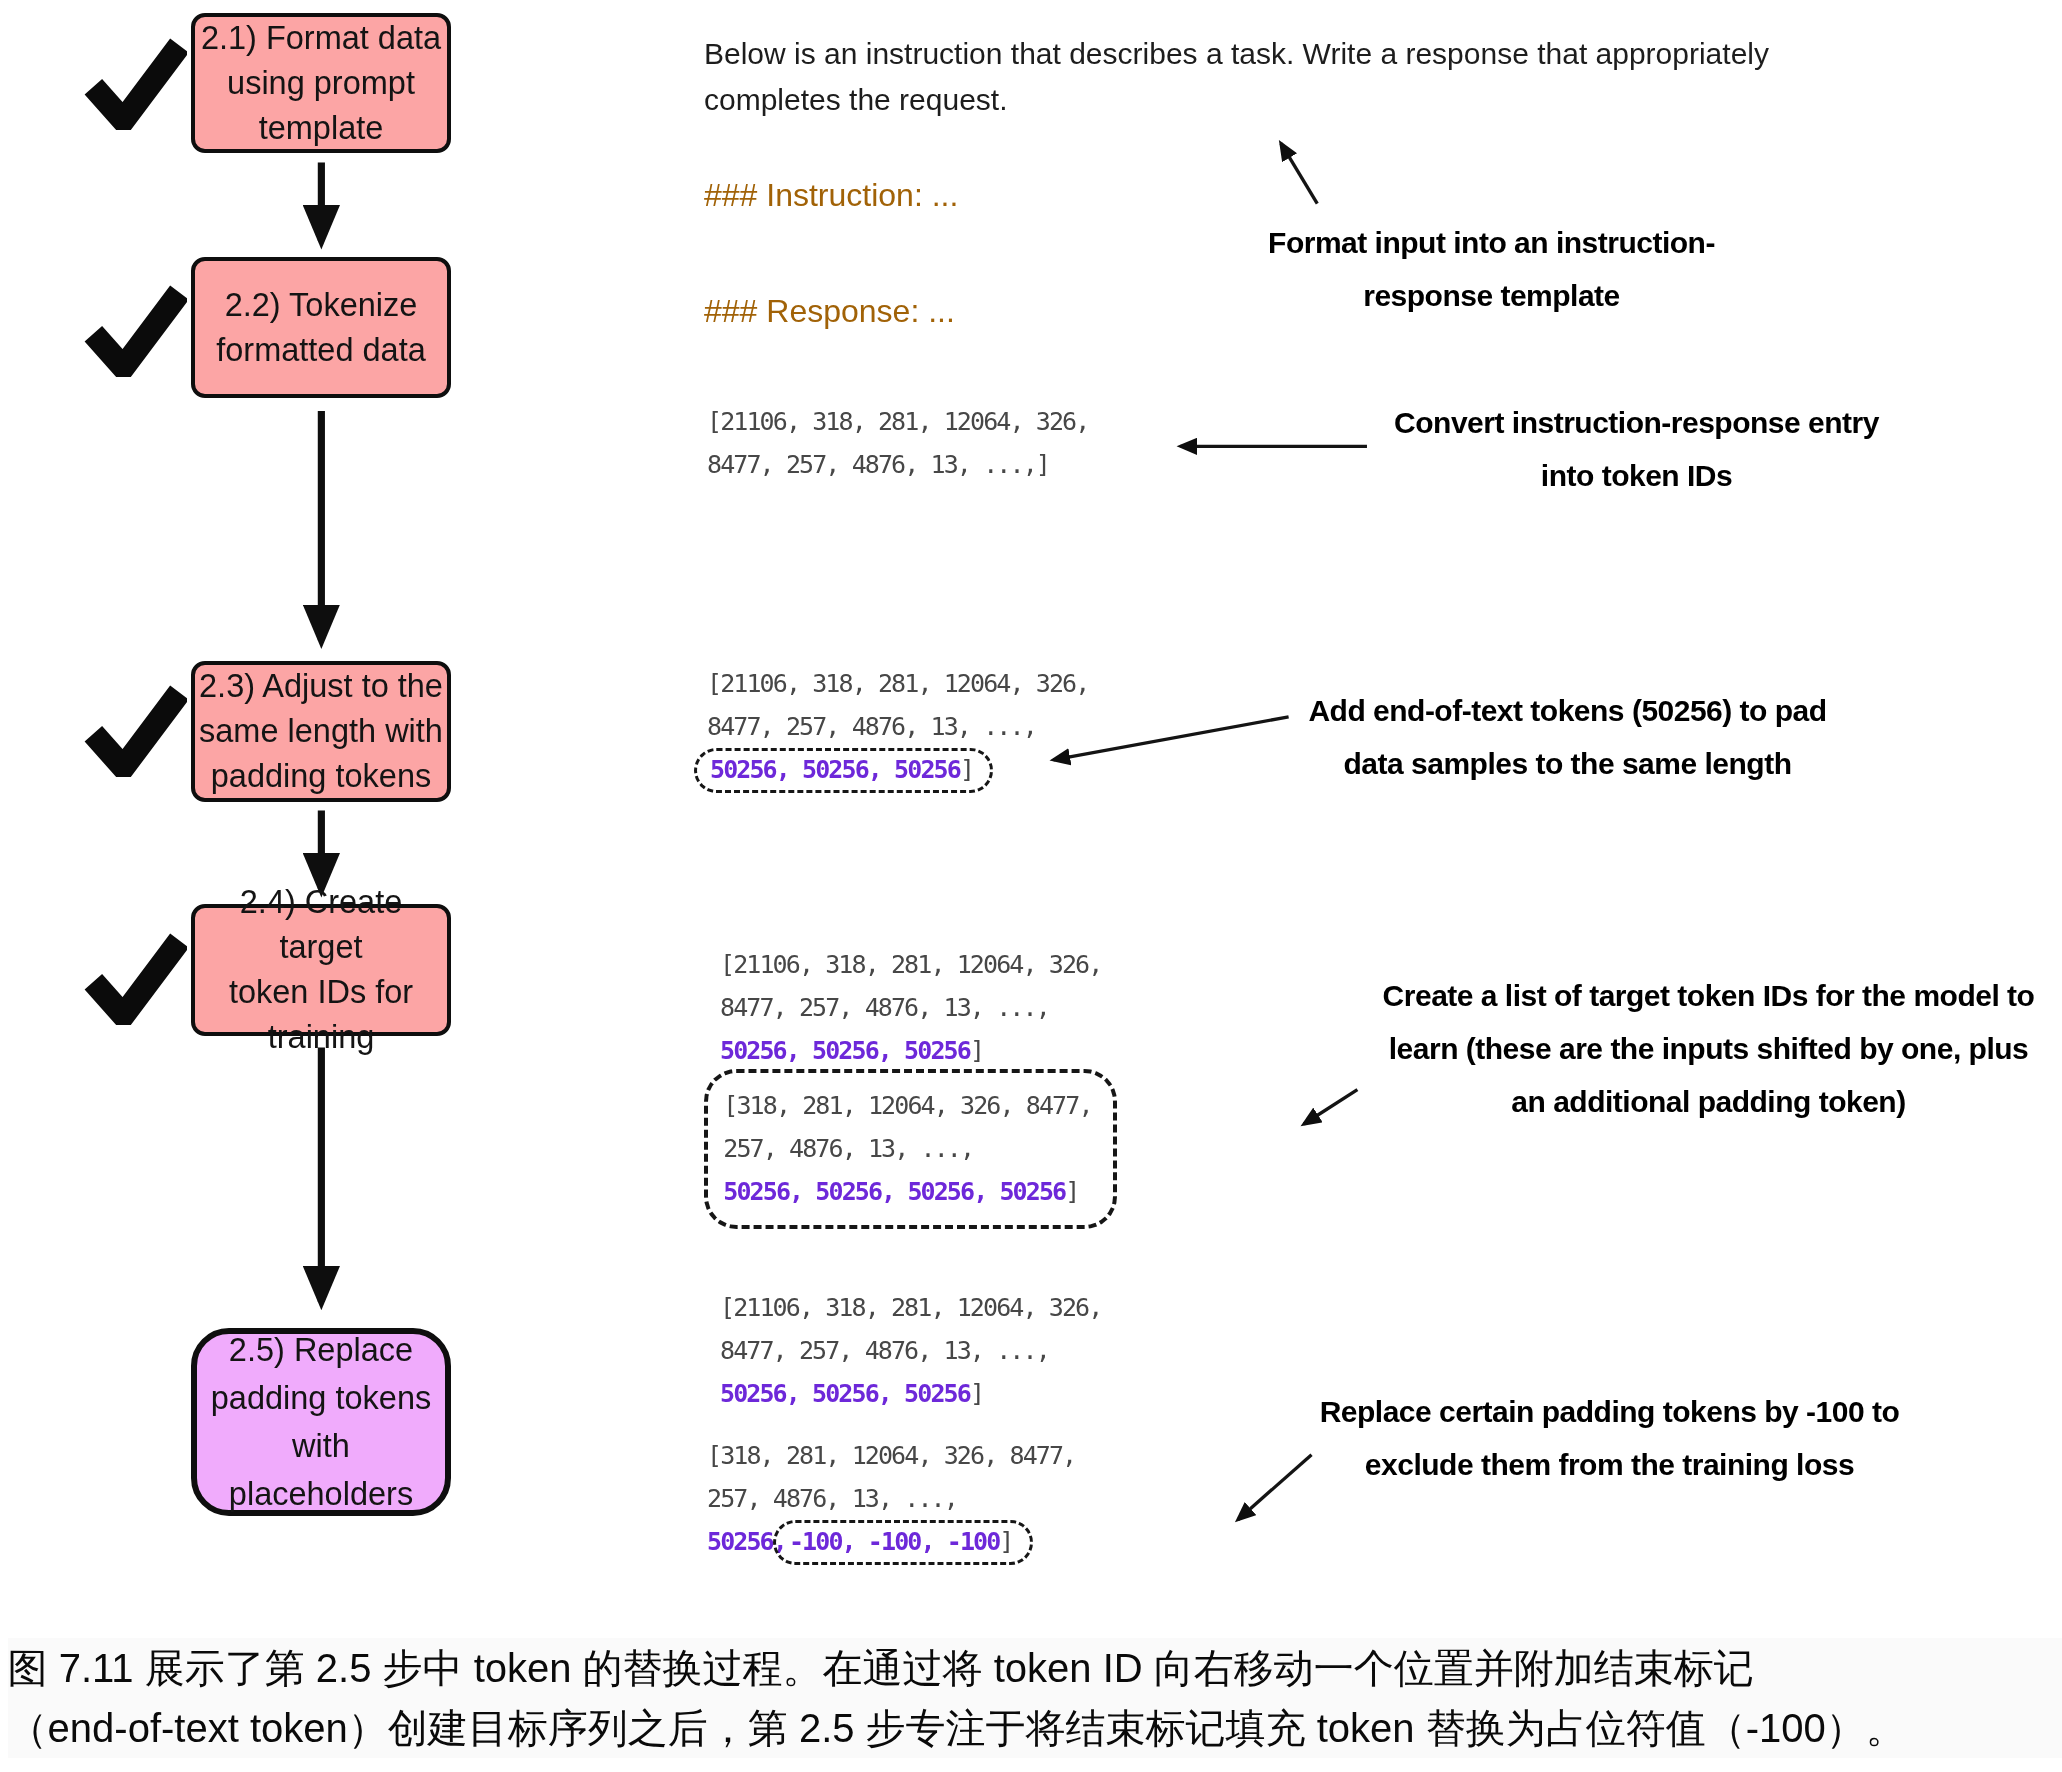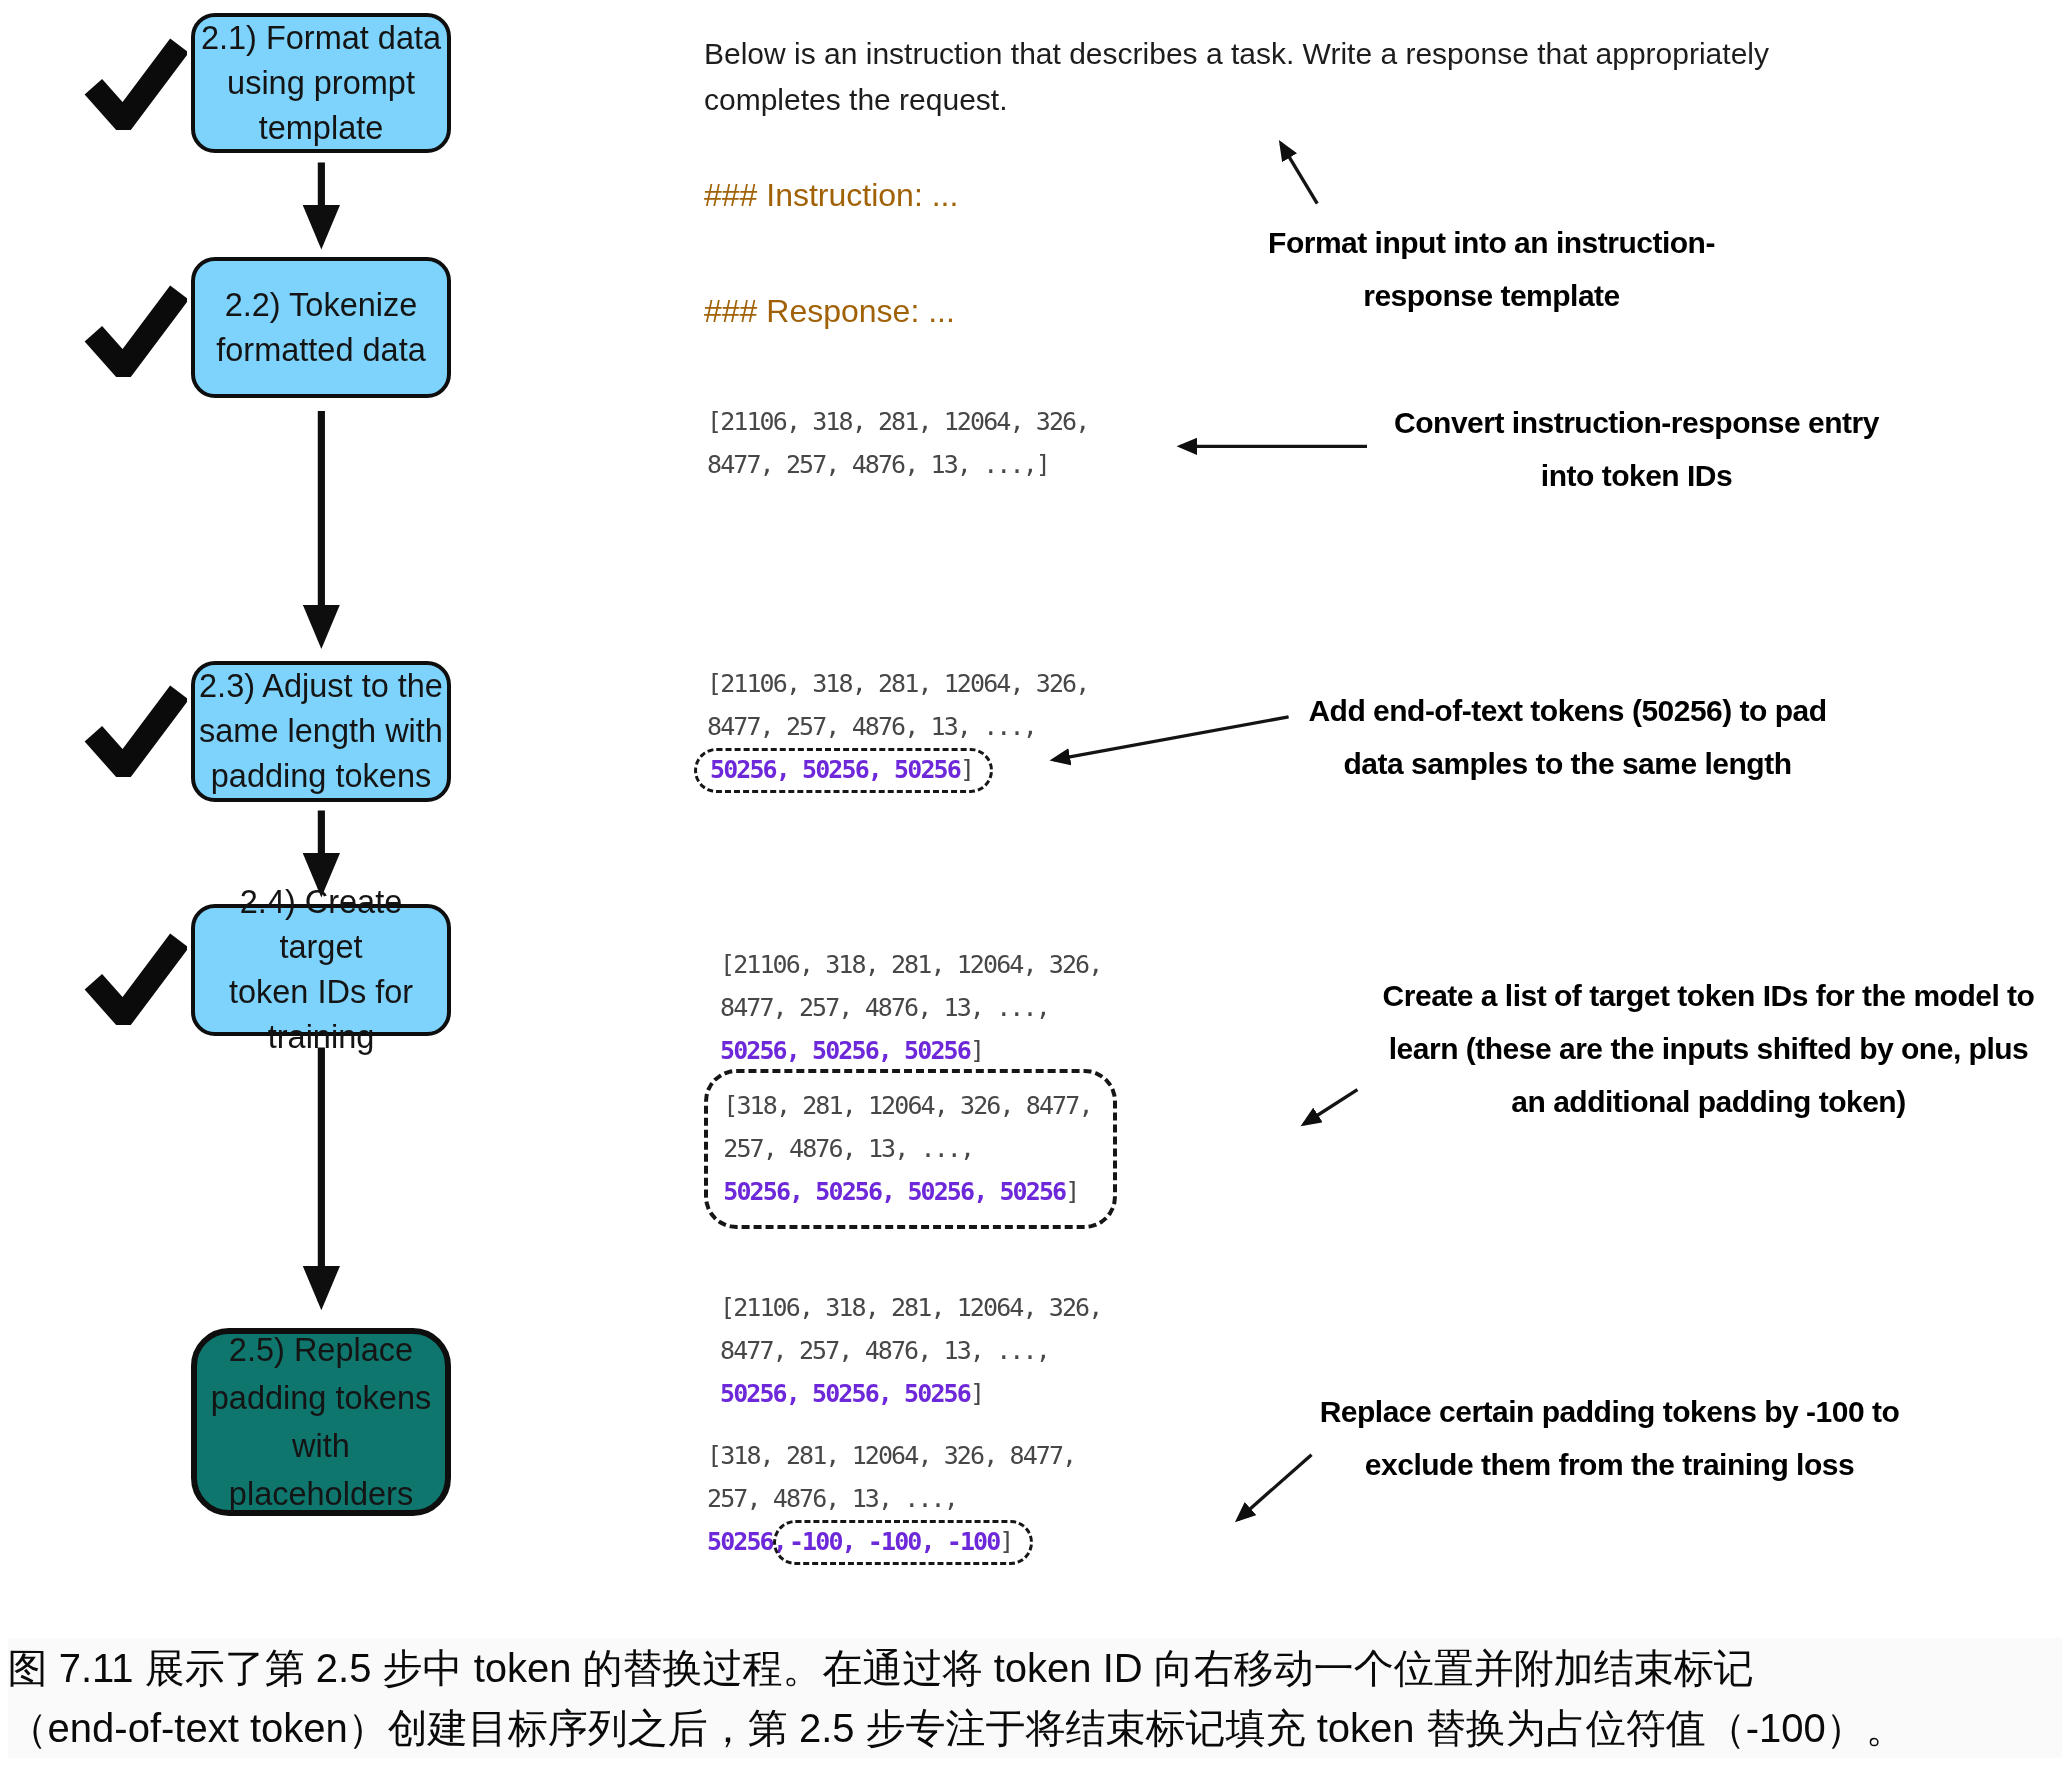--- a/index.html
+++ b/index.html
@@ -9,31 +9,31 @@
     background:#ffffff;
     font-family:"Liberation Sans", sans-serif;
     color:#111;
     overflow:hidden;
   }
   
   .flow-box{
     position:absolute;
     left:191px;width:260px;
     box-sizing:border-box;
-    background:#7dd3fc;
+    background:#fca5a5;
     border:4.3px solid #0e0e0e;
-    border-radius:24px;
+    border-radius:14px;
     display:flex;align-items:center;justify-content:center;
     text-align:center;
     font-size:32.5px;line-height:45px;
     color:#141414;
     white-space:pre-line;
   }
   .flow-box.highlight{
-    background:#0f766e;
+    background:#f0abfc;
     border-width:6.7px;
     border-radius:38px;
   }
   .check{position:absolute;width:103px;height:94px;}
   
   .template-text{
     position:absolute;
     font-size:30px;line-height:46px;
     color:#1d1d1d;
     white-space:pre-line;

